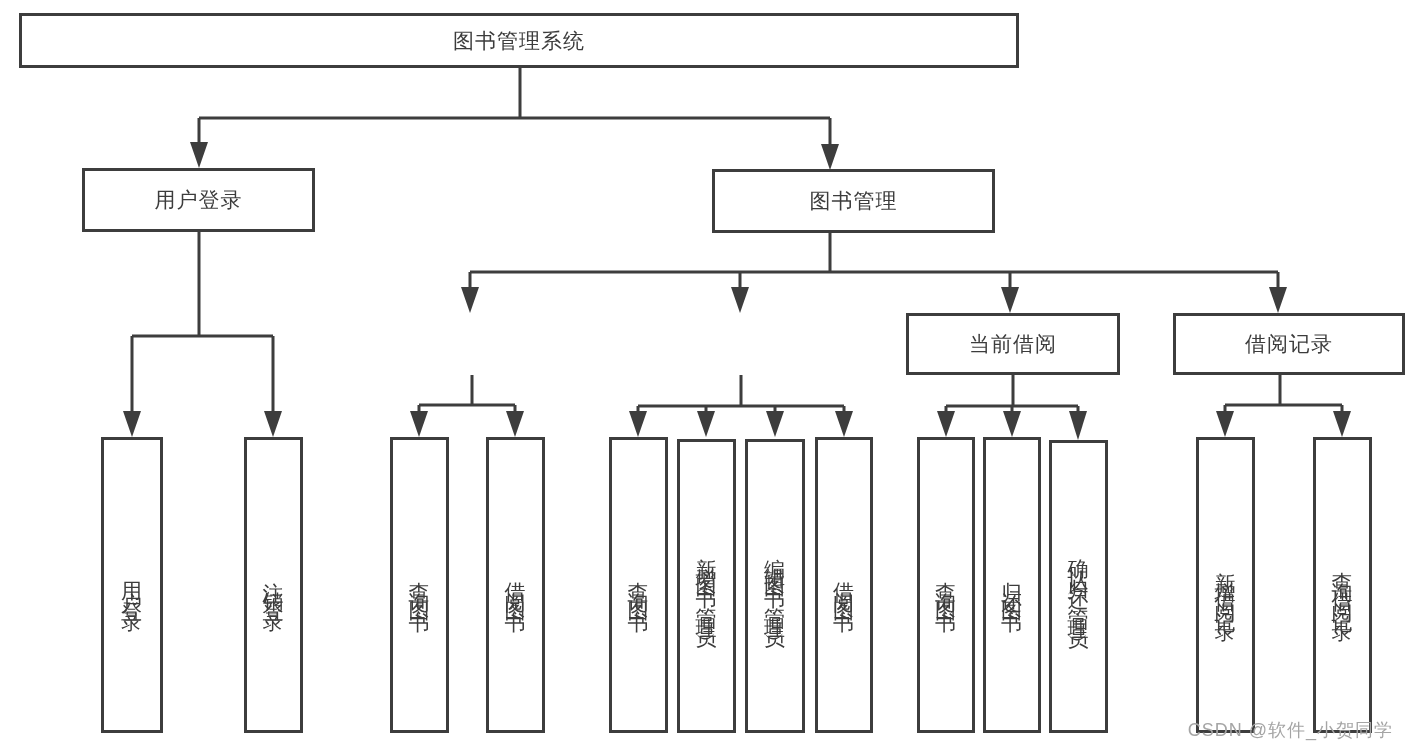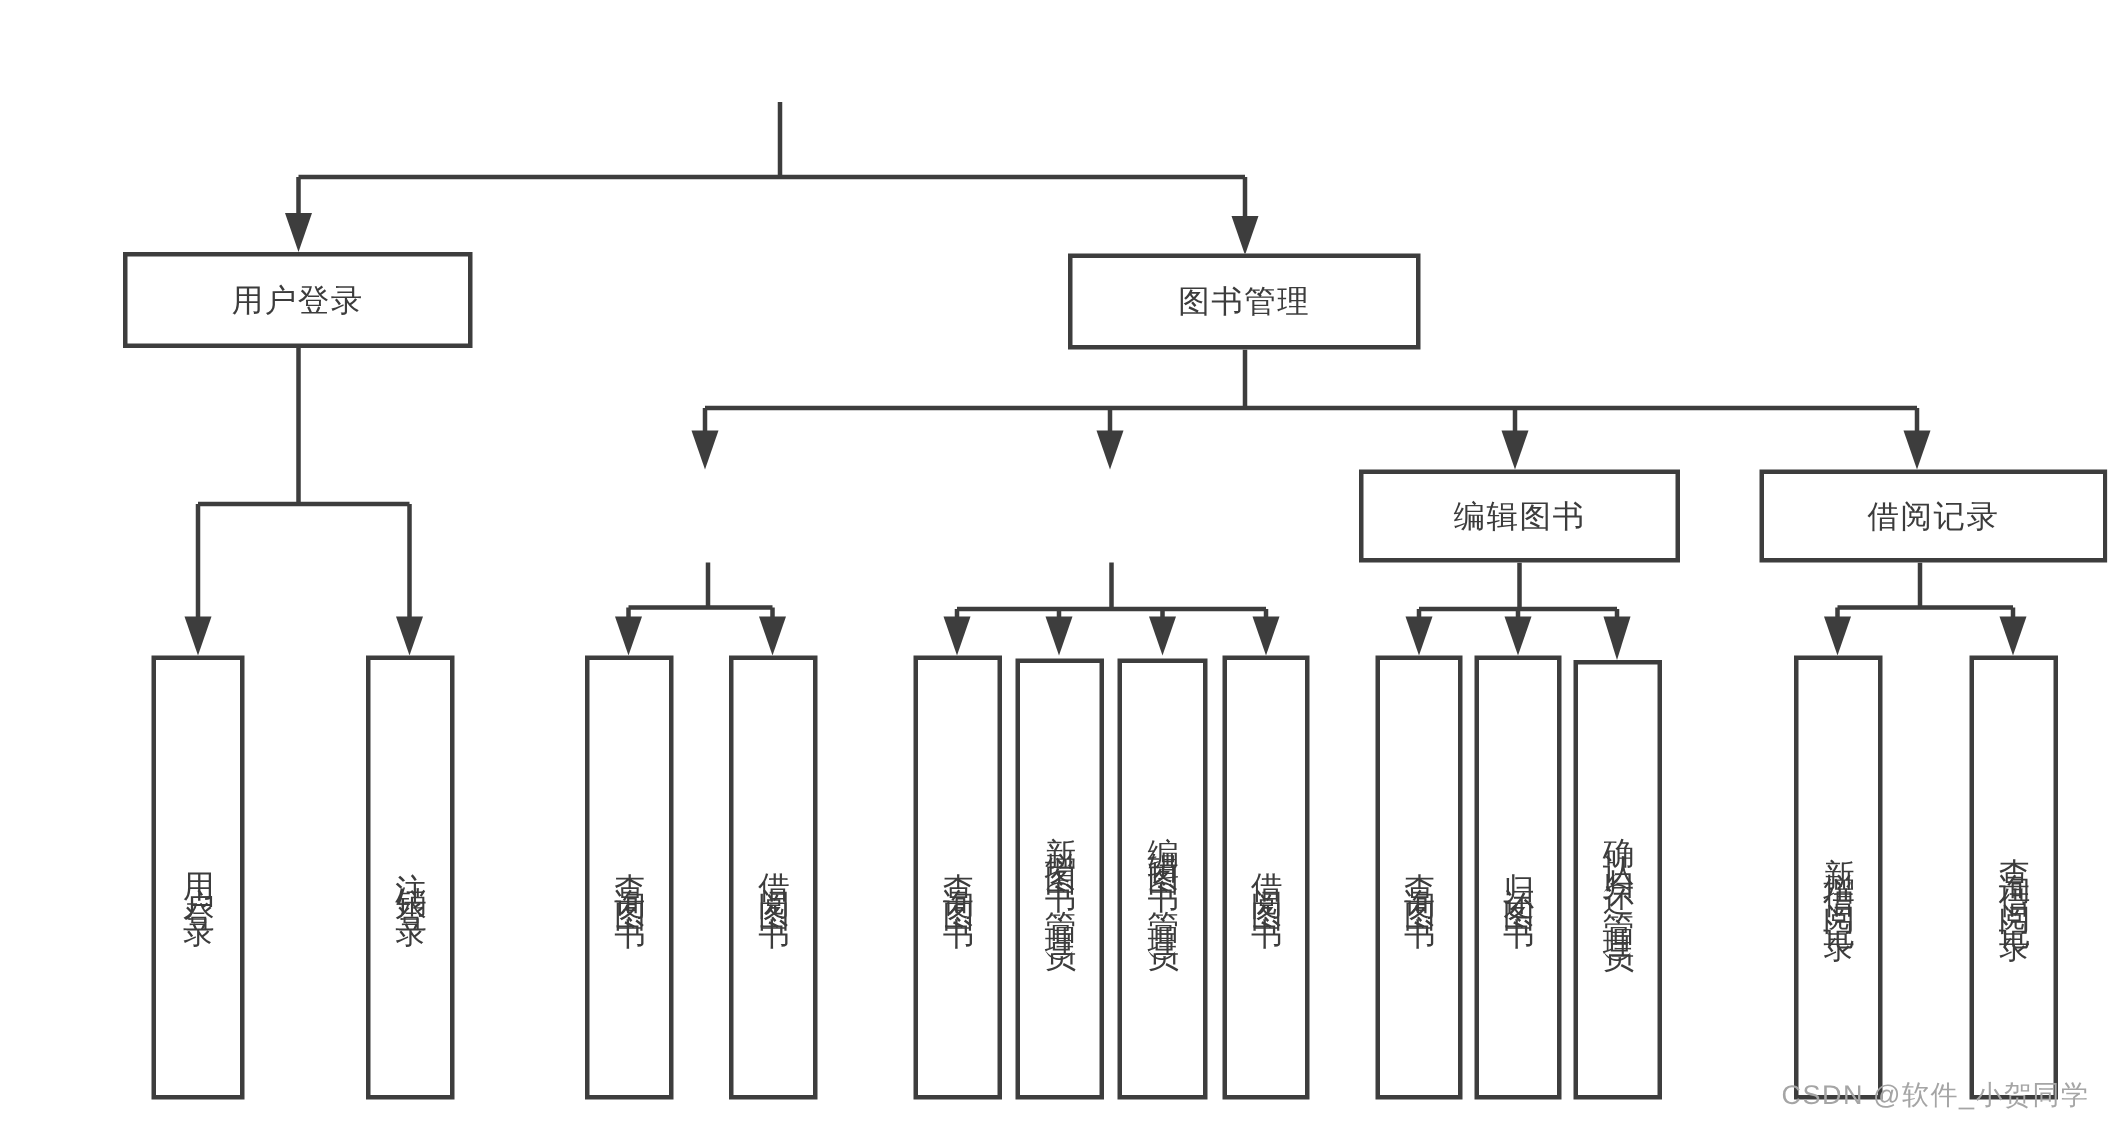--- a/index.html
+++ b/index.html
@@ -80,30 +80,33 @@
       <polygon points="766,411 784,411 775,437"></polygon>
       <polygon points="835,411 853,411 844,437"></polygon>
       <polygon points="937,411 955,411 946,437"></polygon>
       <polygon points="1003,411 1021,411 1012,437"></polygon>
       <polygon points="1069,411 1087,411 1078,440"></polygon>
       <polygon points="1216,411 1234,411 1225,437"></polygon>
       <polygon points="1333,411 1351,411 1342,437"></polygon>
     </g>
   </svg>
 
+  <div class="node" style="left:19px;top:13px;width:1000px;height:55px;">
+    <span class="h-label">图书管理系统</span>
+  </div>
 
   <div class="node" style="left:82px;top:168px;width:233px;height:64px;">
     <span class="h-label">用户登录</span>
   </div>
-  <div class="node" style="left:712px;top:169px;width:235px;height:64px;">
+  <div class="node" style="left:712px;top:169px;width:283px;height:64px;">
     <span class="h-label">图书管理</span>
   </div>
 
   <div class="node" style="left:906px;top:313px;width:214px;height:62px;">
-    <span class="h-label">编辑图书</span>
+    <span class="h-label">当前借阅</span>
   </div>
   <div class="node" style="left:1173px;top:313px;width:232px;height:62px;">
     <span class="h-label">借阅记录</span>
   </div>
 
   <div class="node" style="left:101px;top:437px;width:62px;height:296px;">
     <span class="v-label">用户登录</span>
   </div>
   <div class="node" style="left:244px;top:437px;width:59px;height:296px;">
     <span class="v-label">注销登录</span>

